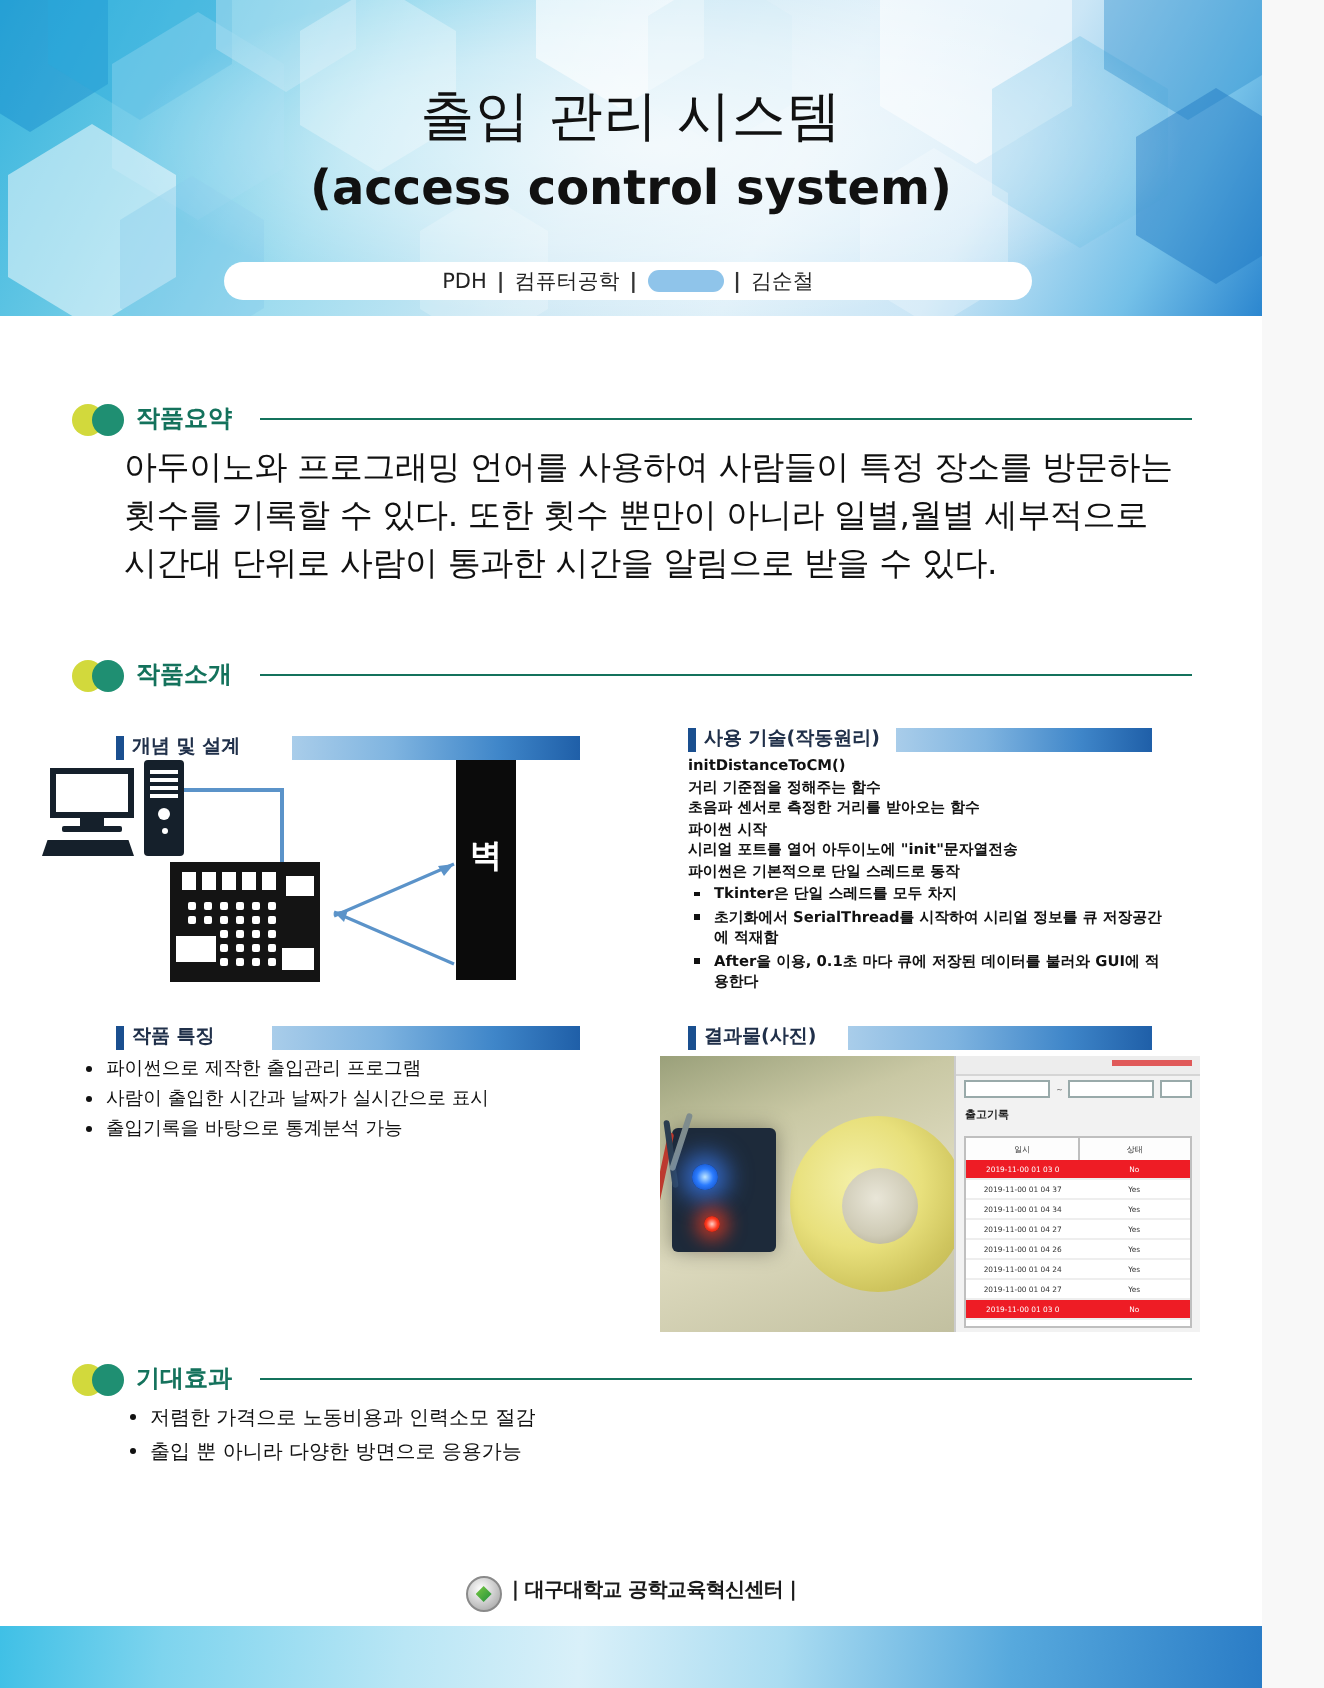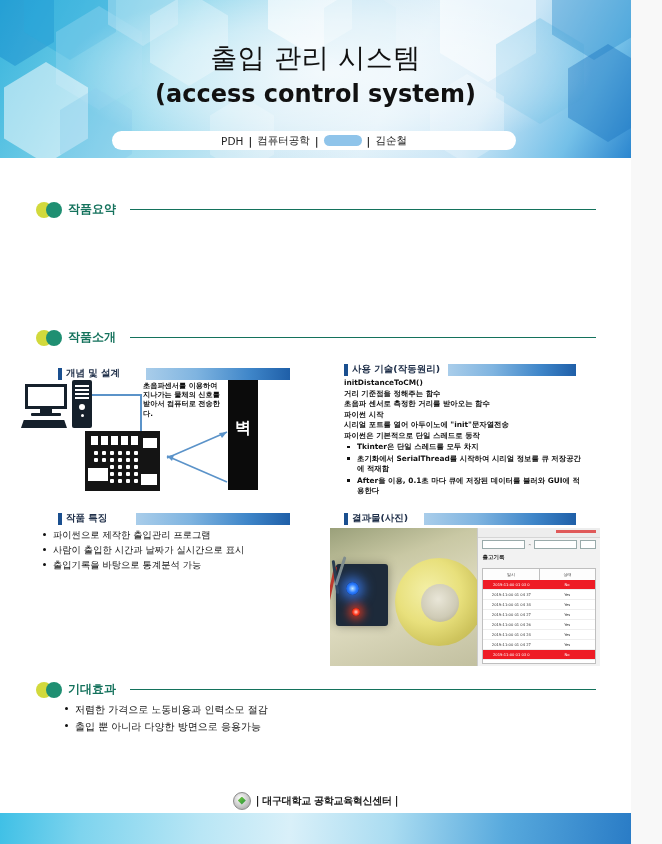--- a/index.html
+++ b/index.html
@@ -181,21 +181,21 @@
   .pb-thead div{flex:1;text-align:center;line-height:12px;font-size:4px;color:#333;}
   .pb-thead div+div{border-left:1px solid #bfbfbf;}
   .pb-table{position:absolute;left:4px;right:4px;top:52px;bottom:2px;border:1px solid #bfbfbf;border-top:0;background:#fff;}
   .pb-tr{display:flex;height:9px;align-items:center;border-bottom:1px solid #eee;}
   .pb-tr.hl{background:#ee1c25;color:#fff;}
   .pb-tr span{flex:1;text-align:center;font-size:3.7px;}
 
   
   .footer{
     position:absolute;left:0;top:788px;width:631px;height:25px;
-    display:flex;align-items:center;justify-content:center;
+    display:flex;align-items:flex-start;justify-content:center;
   }
   .footer .logo{
     width:16px;height:16px;border-radius:50%;
     background:radial-gradient(circle at 40% 35%,#ffffff 0%,#d9d9d9 38%,#9a9a9a 100%);
     border:1px solid #8a8a8a;position:relative;margin-right:5px;
   }
   .footer .logo:after{
     content:"";position:absolute;left:4px;top:4px;width:8px;height:8px;
     background:linear-gradient(135deg,#7ac943 0%,#1f8f3a 100%);
     clip-path:polygon(50% 0,100% 50%,50% 100%,0 50%);
@@ -246,20 +246,21 @@
   </div>
 
   <div class="sect" style="top:200px;">
     <div class="sect-head">
       <span class="dot-y"></span>
       <span class="dot-g"></span>
       <span class="sect-title">작품요약</span>
       <span class="sect-rule" style="left:130px;width:466px;"></span>
     </div>
   </div>
+  <div class="summary">아두이노와 프로그래밍 언어를 사용하여 사람들이 특정 장소를 방문하는 횟수를 기록할 수 있다. 또한 횟수 뿐만이 아니라 일별,월별 세부적으로 시간대 단위로 사람이 통과한 시간을 알림으로 받을 수 있다.</div>
 
   <div class="sect" style="top:328px;">
     <div class="sect-head">
       <span class="dot-y"></span>
       <span class="dot-g"></span>
       <span class="sect-title">작품소개</span>
       <span class="sect-rule" style="left:130px;width:466px;"></span>
     </div>
   </div>
 
@@ -316,21 +317,20 @@
       <span class="led" style="left:25px;top:41px;"></span>
         <span class="led" style="left:33px;top:41px;"></span>
       <span class="led" style="left:41px;top:41px;"></span>
         <span class="led" style="left:49px;top:41px;"></span>
       <span class="led" style="left:25px;top:48px;"></span>
         <span class="led" style="left:33px;top:48px;"></span>
       <span class="led" style="left:41px;top:48px;"></span>
         <span class="led" style="left:49px;top:48px;"></span>
     </div>
 
-    <div class="dg-note">초음파센서를 이용하여 지나가는 물체의 신호를 받아서 컴퓨터로 전송한다.</div>
 
     <svg style="position:absolute;left:140px;top:48px;width:70px;height:62px;">
       <line x1="2" y1="32" x2="62" y2="6" stroke="#5b93c9" stroke-width="1.6"></line>
       <polygon points="62,6 54,7 57,12" fill="#5b93c9"></polygon>
       <line x1="62" y1="56" x2="2" y2="30" stroke="#5b93c9" stroke-width="1.6"></line>
       <polygon points="2,30 9,29 7,35" fill="#5b93c9"></polygon>
     </svg>
 
     <div class="wall">
       <span>벽</span>

